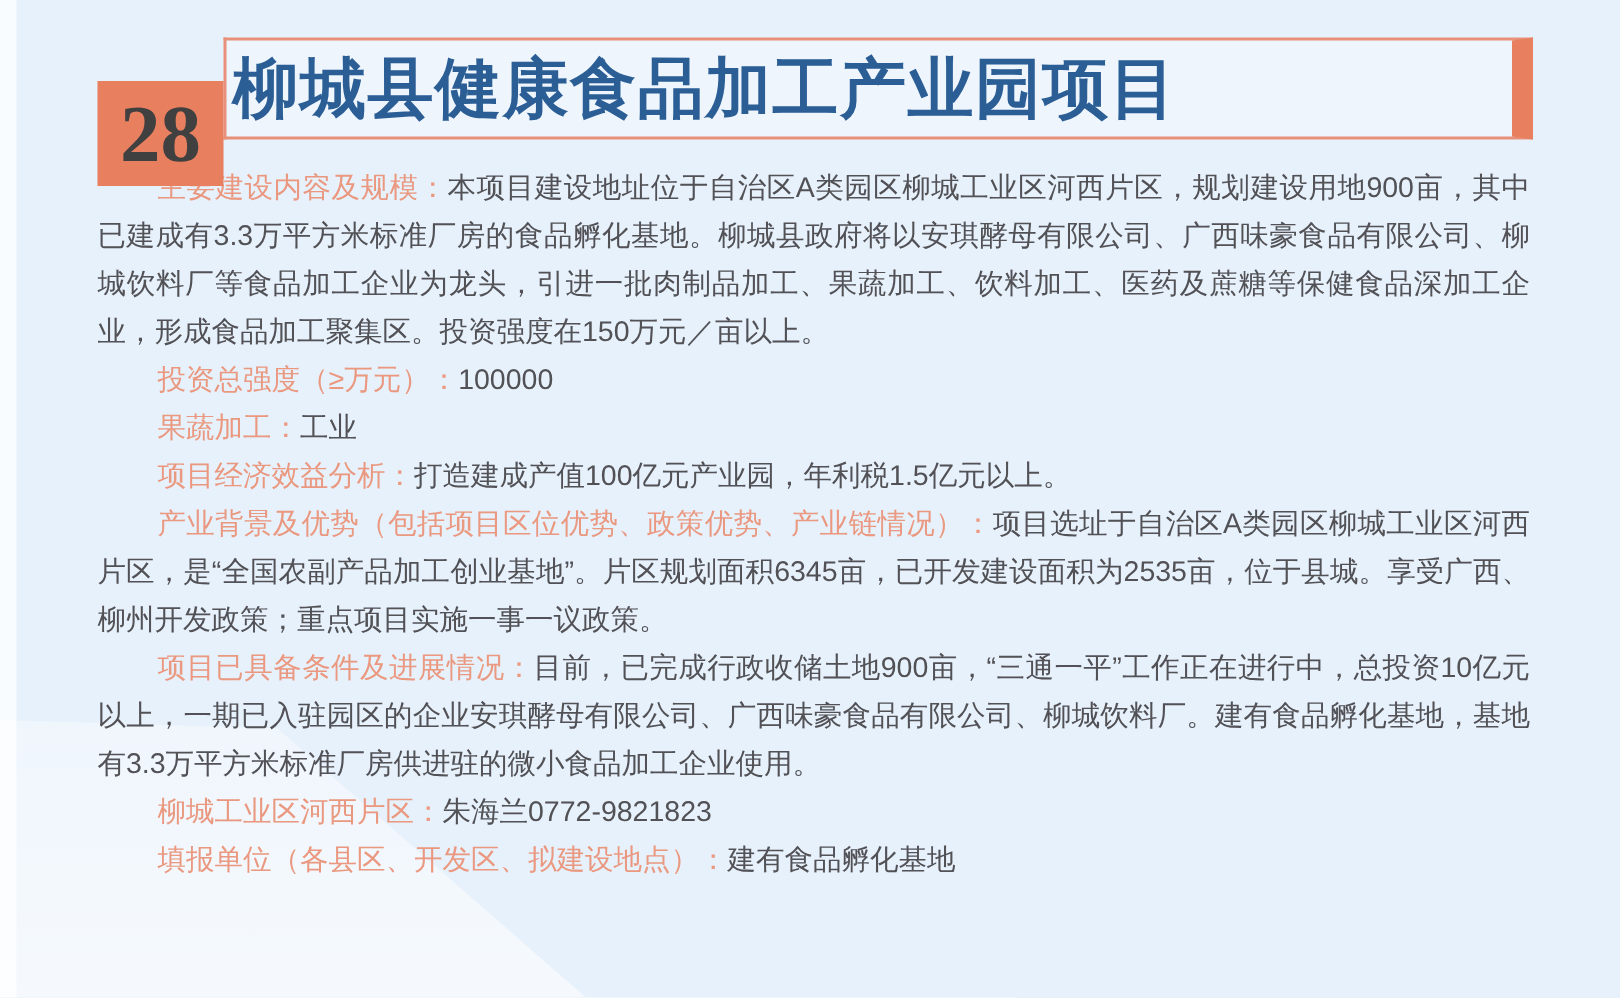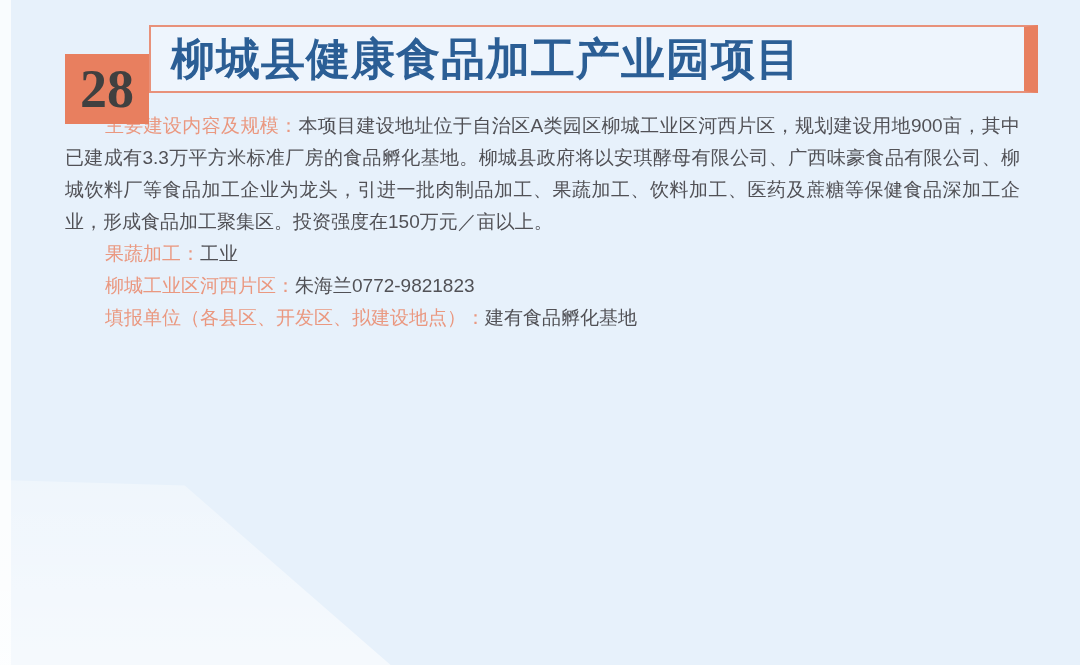--- a/index.html
+++ b/index.html
@@ -36,21 +36,21 @@
     z-index: 2;
     margin-top: 24px;
   }
   .title-banner {
     position: absolute; left: 149px; top: 25px;
     width: 853px; height: 64px;
     background: #eef5fd;
     border: 2px solid #e8917a;
     border-right: 14px solid #e87f5f;
     display: flex; align-items: center;
-    padding-left: 20px;
+    padding-left: 4px;
     z-index: 1;
   }
   .title-banner .title {
     font-family: "Liberation Serif", "DejaVu Serif", serif;
     font-weight: bold;
     font-size: 44px;
     color: #2b5e95;
     letter-spacing: 1px;
     white-space: nowrap;
   }
@@ -84,21 +84,33 @@
 
   <div class="title-banner">
     <span class="title">柳城县健康食品加工产业园项目</span>
   </div>
 
   <div class="content">
     <p>
       <span class="label">主要建设内容及规模：</span><span class="value">本项目建设地址位于自治区A类园区柳城工业区河西片区，规划建设用地900亩，其中已建成有3.3万平方米标准厂房的食品孵化基地。柳城县政府将以安琪酵母有限公司、广西味豪食品有限公司、柳城饮料厂等食品加工企业为龙头，引进一批肉制品加工、果蔬加工、饮料加工、医药及蔗糖等保健食品深加工企业，形成食品加工聚集区。投资强度在150万元／亩以上。</span>
     </p>
     <p>
+      <span class="label">投资总强度（≥万元）：</span><span class="value">100000</span>
+    </p>
+    <p>
       <span class="label">果蔬加工：</span><span class="value">工业</span>
+    </p>
+    <p>
+      <span class="label">项目经济效益分析：</span><span class="value">打造建成产值100亿元产业园，年利税1.5亿元以上。</span>
+    </p>
+    <p>
+      <span class="label">产业背景及优势（包括项目区位优势、政策优势、产业链情况）：</span><span class="value">项目选址于自治区A类园区柳城工业区河西片区，是“全国农副产品加工创业基地”。片区规划面积6345亩，已开发建设面积为2535亩，位于县城。享受广西、柳州开发政策；重点项目实施一事一议政策。</span>
+    </p>
+    <p>
+      <span class="label">项目已具备条件及进展情况：</span><span class="value">目前，已完成行政收储土地900亩，“三通一平”工作正在进行中，总投资10亿元以上，一期已入驻园区的企业安琪酵母有限公司、广西味豪食品有限公司、柳城饮料厂。建有食品孵化基地，基地有3.3万平方米标准厂房供进驻的微小食品加工企业使用。</span>
     </p>
     <p>
       <span class="label">柳城工业区河西片区：</span><span class="value">朱海兰0772-9821823</span>
     </p>
     <p>
       <span class="label">填报单位（各县区、开发区、拟建设地点）：</span><span class="value">建有食品孵化基地</span>
     </p>
   </div>
 
 </div>

